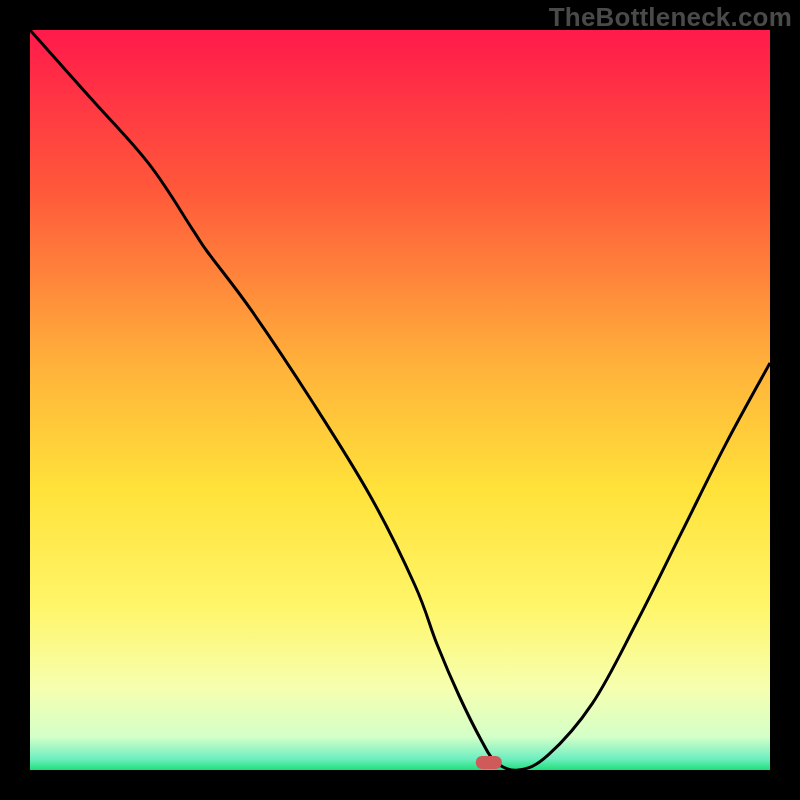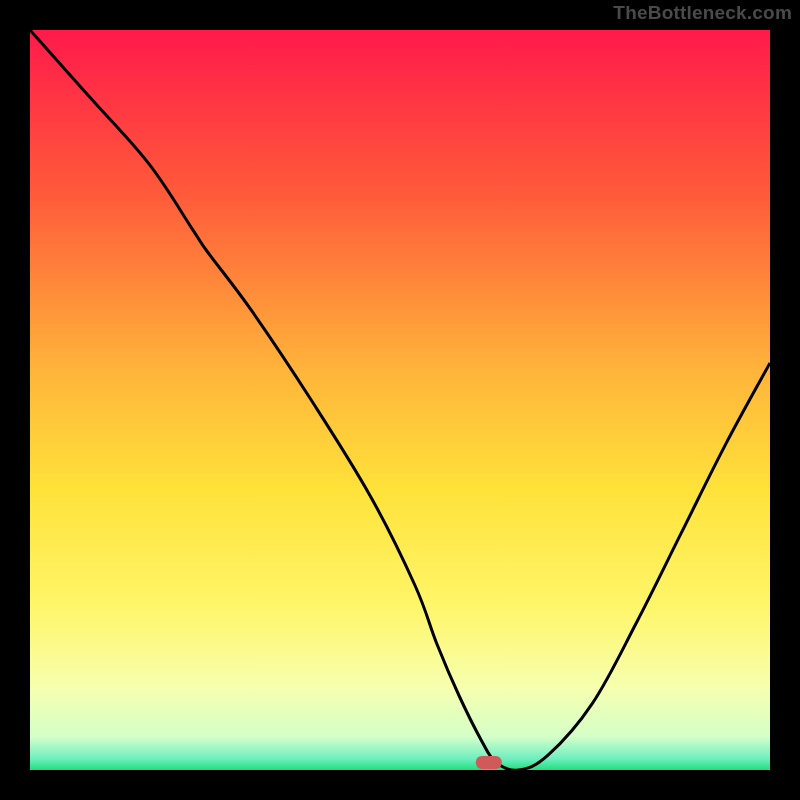--- a/index.html
+++ b/index.html
@@ -15,21 +15,21 @@
     position: relative;
     width: 800px;
     height: 800px;
     background: #000;
   }
   .watermark {
     position: absolute;
     top: 2px;
     right: 8px;
     color: #4a4a4a;
-    font-size: 19px;
+    font-size: 26px;
     font-weight: 600;
     letter-spacing: 0.2px;
     z-index: 10;
   }
   svg.plot {
     position: absolute;
     left: 30px;
     top: 30px;
     width: 740px;
     height: 740px;

